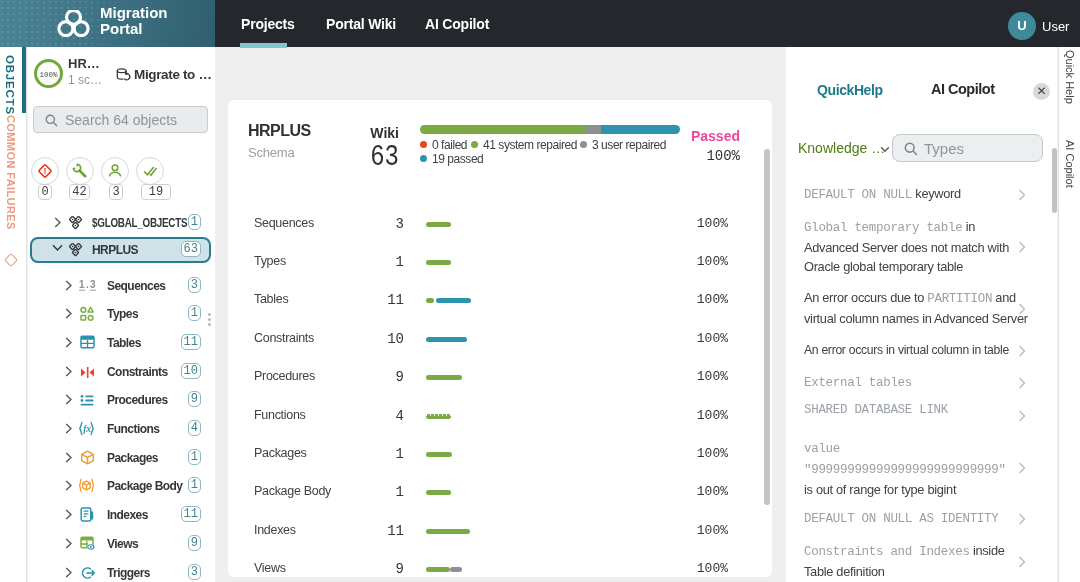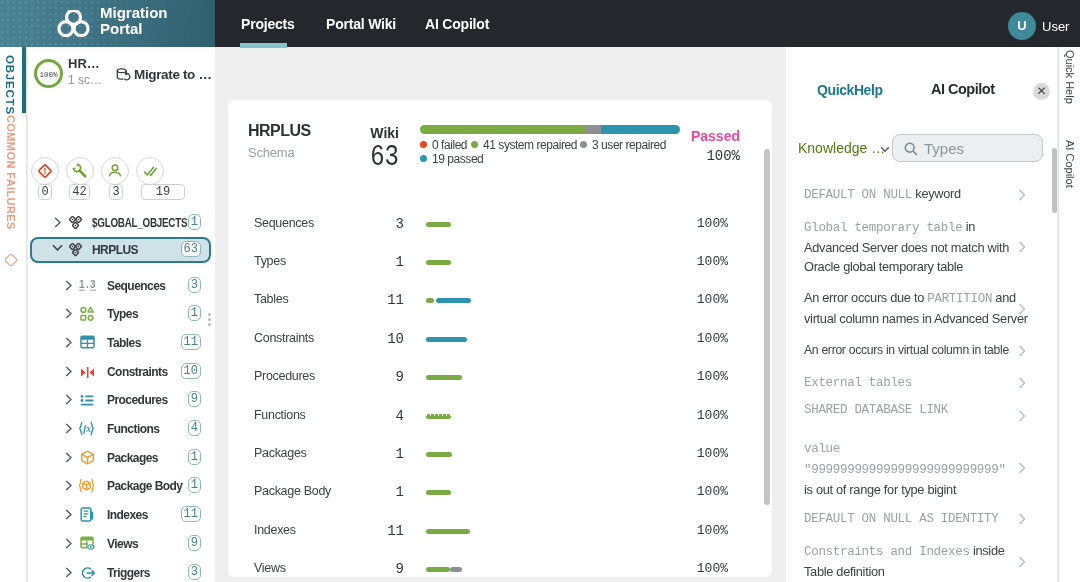--- a/index.html
+++ b/index.html
@@ -142,20 +142,27 @@
     <div id="hr-name">HR…</div>
     <div id="hr-sub">1 sc…</div>
     <svg id="mig-ic" width="16" height="14" viewBox="0 0 16 14" fill="none" stroke="#33373b" stroke-width="1.25">
       <ellipse cx="5.7" cy="2.7" rx="4.4" ry="1.9"></ellipse>
       <path d="M1.3 2.7 V9.3 c0 1.05 2 1.9 4.4 1.9 .6 0 1.2-.05 1.7-.15 M10.1 2.7 V5.3"></path>
       <path d="M8.3 10.6 a3.1 3.1 0 1 0 1.2-4.8"></path>
       <path d="M9.9 3.9 L9.3 6 l2.1.5" stroke-width="1.1"></path>
     </svg>
     <div id="mig-txt">Migrate to …</div>
 
+    <div id="searchbox">
+      <svg class="abs" style="left:11px;top:7px" width="13" height="13" viewBox="0 0 13 13" fill="none" stroke="#7c848b" stroke-width="1.4">
+        <circle cx="5.3" cy="5.3" r="4.1"></circle>
+          <path d="M8.4 8.4 L12 12"></path>
+      </svg>
+      <div class="ph">Search 64 objects</div>
+    </div>
 
     <div class="statc" style="left:3px"></div>
     <div class="statc" style="left:38px"></div>
     <div class="statc" style="left:73px"></div>
     <div class="statc" style="left:108px"></div>
     <svg class="abs" style="left:9px;top:116px" width="16" height="16" viewBox="0 0 16 16">
       <rect x="3.4" y="3.4" width="9.2" height="9.2" rx="1.2" fill="none" stroke="#e8401c" stroke-width="1.6" transform="rotate(45 8 8)"></rect>
       <text x="8" y="11.4" text-anchor="middle" font-size="9" font-weight="bold" fill="#e8401c">!</text>
     </svg>
     <svg class="abs" style="left:44px;top:116px" width="16" height="16" viewBox="0 0 16 16" fill="none" stroke="#70a336">
@@ -167,21 +174,21 @@
       <circle cx="8" cy="4.7" r="2.8"></circle>
       <path d="M2.4 13.3 a5.7 5.0 0 0 1 11.2 0"></path>
     </svg>
     <svg class="abs" style="left:114px;top:116px" width="16" height="16" viewBox="0 0 16 16" fill="none" stroke="#70a336" stroke-width="1.6">
       <path d="M2.2 8.6 L5.4 11.8 L11.8 4.0"></path>
       <path d="M7.8 11.2 L8.8 12.2 L14.6 5.0"></path>
     </svg>
     <div class="statb" style="left:10px; width:14px;">0</div>
     <div class="statb" style="left:41px; width:21px;">42</div>
     <div class="statb" style="left:81px; width:14px;">3</div>
-    <div class="statb" style="left:113px; width:44px;">19</div>
+    <div class="statb" style="left:113px; width:30px;">19</div>
 
     <div id="selrow"></div>
     <div id="tree">
 <div class="trow" style="top:165px">
   <span class="chev" style="left:26px">
             <svg width="7" height="11" viewBox="0 0 7 11" fill="none" stroke="#54585c" stroke-width="1.4">
               <path d="M1.2 1 L6 5.5 L1.2 10"></path>
             </svg>
           </span>
   <span class="abs" style="left:40px; top:3px"><svg width="15" height="15" viewBox="0 0 15 15">

